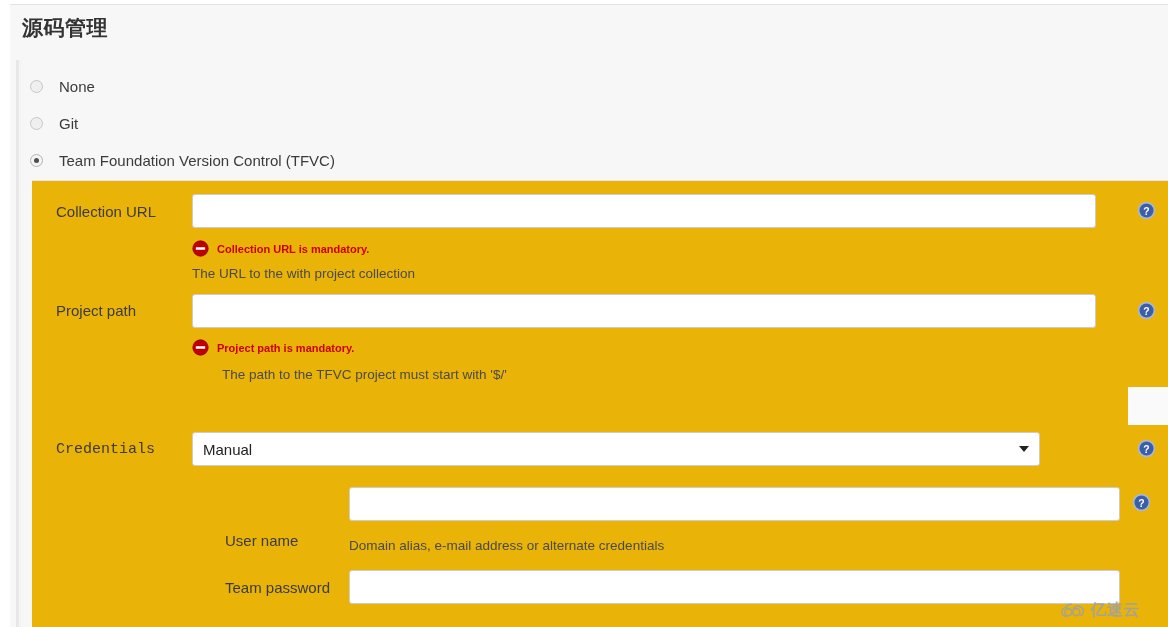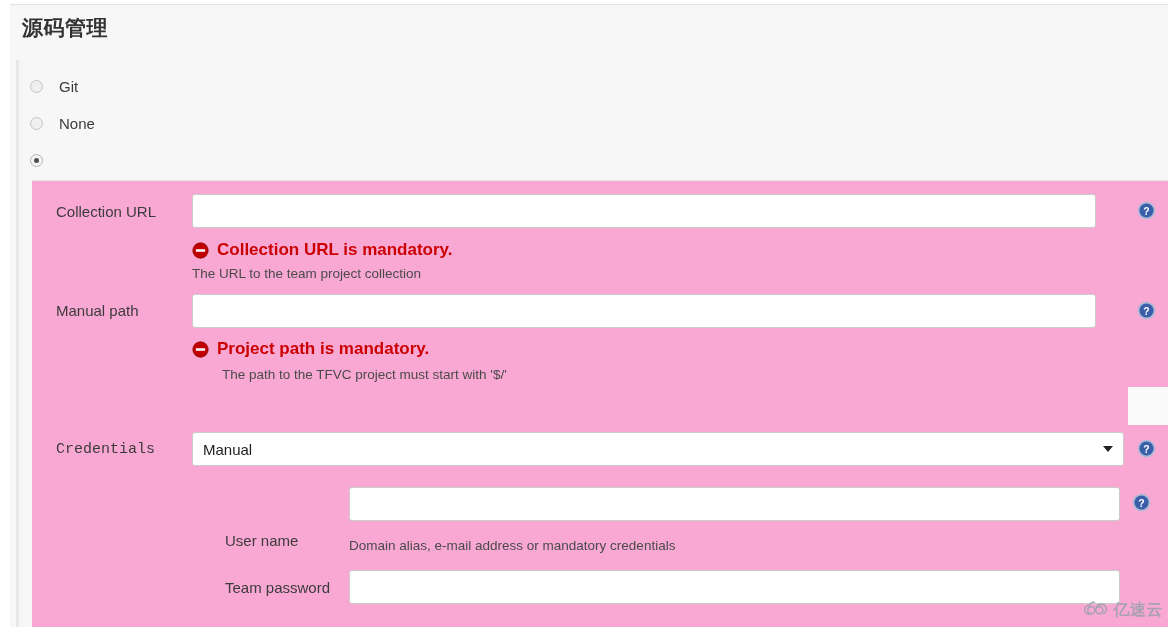--- a/index.html
+++ b/index.html
@@ -115,21 +115,21 @@
     color: #3b3b3b;
   }
 
   
   .subpanel {
     position: absolute;
     left: 32px;
     top: 180px;
     right: 0;
     bottom: 0;
-    background: #f9a8d4;
+    background: #eab308;
     border-top: 1px solid #e6e6e6;
   }
   .subpanel-inner {
     position: relative;
     height: 100%;
   }
 
   .form-row {
     position: relative;
   }
@@ -186,21 +186,21 @@
     display: flex;
     align-items: center;
   }
   .error-icon {
     width: 17px;
     height: 17px;
     flex: 0 0 auto;
     margin-right: 8px;
   }
   .error-text {
-    font-size: 17px;
+    font-size: 11px;
     font-weight: bold;
     color: #cc0000;
     white-space: nowrap;
   }
 
   
   .help-text {
     position: absolute;
     font-size: 13.5px;
     color: #4a4a4a;
@@ -216,24 +216,24 @@
 
   
   .light-band {
     position: absolute;
     background: #fafafa;
   }
 
   
   .watermark {
     position: absolute;
-    right: 5px;
+    right: 28px;
     bottom: 6px;
     display: flex;
-    align-items: flex-start;
+    align-items: center;
     opacity: 0.85;
     margin-top: 32px;
   }
   .wm-logo {
     width: 26px;
     height: 18px;
     margin-right: 4px;
   }
   .wm-text {
     font-size: 16px;
@@ -253,30 +253,31 @@
 
   <div class="section-title">源码管理</div>
 
   <div class="vline"></div>
   <div class="vline2"></div>
 
   <div class="radio-list">
 
     <div class="radio-row">
       <span class="radio"></span>
+      <span class="radio-label">None</span>
+    </div>
+
+    <div class="radio-row">
+      <span class="radio"></span>
       <span class="radio-label">Git</span>
     </div>
 
     <div class="radio-row">
-      <span class="radio"></span>
-      <span class="radio-label">None</span>
-    </div>
-
-    <div class="radio-row">
       <span class="radio checked"></span>
+      <span class="radio-label">Team Foundation Version Control (TFVC)</span>
     </div>
 
   </div>
 
   <div class="subpanel">
     <div class="subpanel-inner">
 
       <div class="form-row">
         <span class="field-label" style="left:24px; top:22px;">Collection URL</span>
 
@@ -284,31 +285,31 @@
 
         <div class="error-msg" style="left:160px; top:59px;">
           <svg class="error-icon" viewBox="0 0 20 20">
             <circle cx="10" cy="10" r="9" fill="#c00000"></circle>
             <circle cx="10" cy="10" r="9" fill="none" stroke="#8f0000" stroke-width="1"></circle>
             <rect x="4.5" y="8.4" width="11" height="3.2" rx="0.6" fill="#ffffff"></rect>
           </svg>
           <span class="error-text">Collection URL is mandatory.</span>
         </div>
 
-        <span class="help-text" style="left:160px; top:85px;">The URL to the team project collection</span>
+        <span class="help-text" style="left:160px; top:85px;">The URL to the with project collection</span>
 
         <svg class="help-icon" viewBox="0 0 20 20" style="left:1105px; top:20px;">
           <circle cx="10" cy="10" r="9.2" fill="#a8b9d6"></circle>
           <circle cx="10" cy="10" r="7.4" fill="#3b5ea8"></circle>
           <text x="10" y="14.4" font-size="11" font-weight="bold" fill="#ffffff" text-anchor="middle" font-family="Liberation Sans, sans-serif">?</text>
         </svg>
       </div>
 
       <div class="form-row">
-        <span class="field-label" style="left:24px; top:121px;">Manual path</span>
+        <span class="field-label" style="left:24px; top:121px;">Project path</span>
 
         <input class="text-input" type="text" style="left: 160px; top: 113px; width: 904px;" value="">
 
         <div class="error-msg" style="left:160px; top:158px;text-align:center;">
           <svg class="error-icon" viewBox="0 0 20 20">
             <circle cx="10" cy="10" r="9" fill="#c00000"></circle>
             <circle cx="10" cy="10" r="9" fill="none" stroke="#8f0000" stroke-width="1"></circle>
             <rect x="4.5" y="8.4" width="11" height="3.2" rx="0.6" fill="#ffffff"></rect>
           </svg>
           <span class="error-text">Project path is mandatory.</span>
@@ -321,38 +322,38 @@
           <circle cx="10" cy="10" r="7.4" fill="#3b5ea8"></circle>
           <text x="10" y="14.4" font-size="11" font-weight="bold" fill="#ffffff" text-anchor="middle" font-family="Liberation Sans, sans-serif">?</text>
         </svg>
       </div>
 
       <div class="light-band" style="left:1096px; top:206px; width:72px; height:38px;"></div>
 
       <div class="form-row">
         <span class="field-label" style="left:24px; top:260px;font-family:Liberation Mono, monospace;">Credentials</span>
 
-        <div class="select-box" style="left:160px; top:251px; width:932px;">
+        <div class="select-box" style="left:160px; top:251px; width:848px;">
           <span class="select-value">Manual</span>
           <span class="select-arrow"></span>
         </div>
 
         <svg class="help-icon" viewBox="0 0 20 20" style="left:1105px; top:258px;">
           <circle cx="10" cy="10" r="9.2" fill="#a8b9d6"></circle>
           <circle cx="10" cy="10" r="7.4" fill="#3b5ea8"></circle>
           <text x="10" y="14.4" font-size="11" font-weight="bold" fill="#ffffff" text-anchor="middle" font-family="Liberation Sans, sans-serif">?</text>
         </svg>
       </div>
 
       <div class="form-row">
         <span class="field-label" style="left:193px; top:315px;margin-top:36px;">User name</span>
 
         <input class="text-input" type="text" style="left: 317px; top: 306px; width: 771px;" value="">
 
-        <span class="help-text" style="left:317px; top:357px;">Domain alias, e-mail address or mandatory credentials</span>
+        <span class="help-text" style="left:317px; top:357px;">Domain alias, e-mail address or alternate credentials</span>
 
         <svg class="help-icon" viewBox="0 0 20 20" style="left:1100px; top:312px;">
           <circle cx="10" cy="10" r="9.2" fill="#a8b9d6"></circle>
           <circle cx="10" cy="10" r="7.4" fill="#3b5ea8"></circle>
           <text x="10" y="14.4" font-size="11" font-weight="bold" fill="#ffffff" text-anchor="middle" font-family="Liberation Sans, sans-serif">?</text>
         </svg>
       </div>
 
       <div class="form-row">
         <span class="field-label" style="left:193px; top:398px;">Team password</span>

